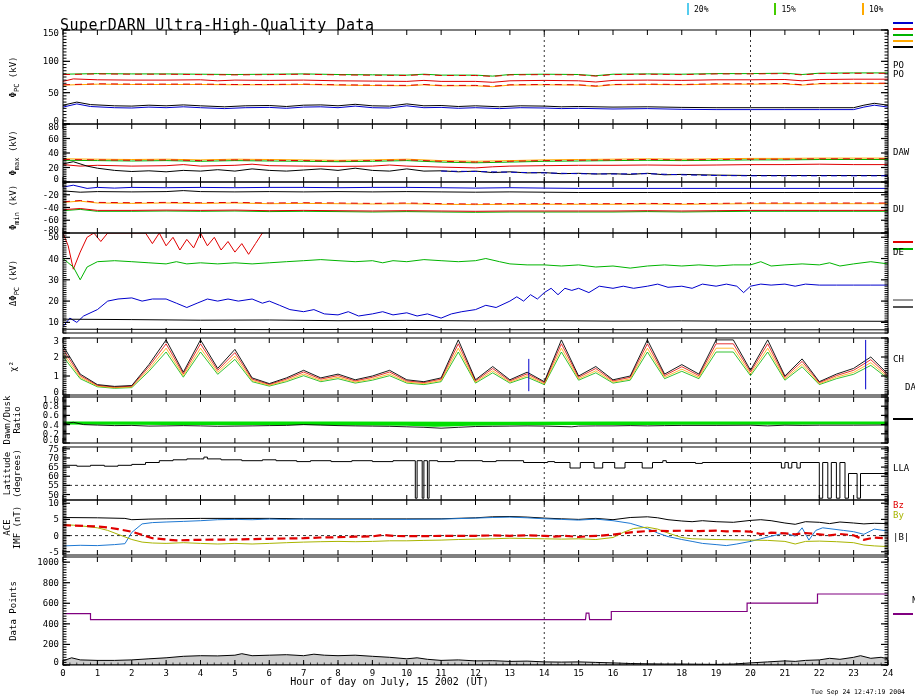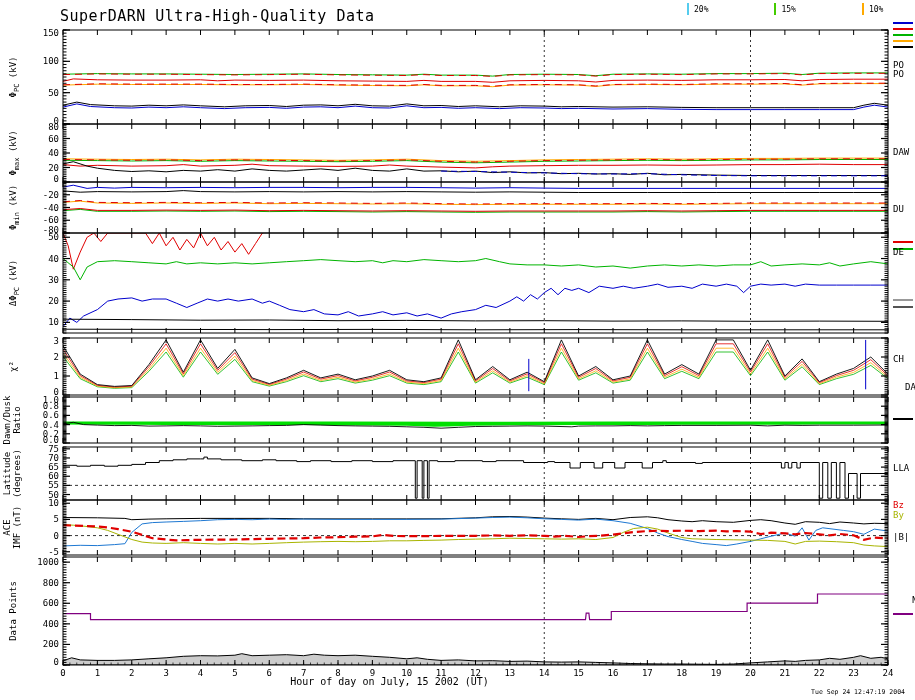--- a/index.html
+++ b/index.html
@@ -1,19 +1,19 @@
 <!DOCTYPE html>
 <html><head>
 <meta charset="utf-8">
 <style>
   html,body{margin:0;padding:0;background:#fff;}
   #screen{position:relative;width:915px;height:700px;background:#fff;overflow:hidden;
           font-family:"DejaVu Sans Mono", monospace;color:#000;}
   #plot{position:absolute;left:0;top:0;}
-  .hdr{position:absolute;top:7px;font-family:"DejaVu Sans Mono", monospace;white-space:nowrap;}
+  .hdr{position:absolute;top:16px;font-family:"DejaVu Sans Mono", monospace;white-space:nowrap;}
   #title{left:60px;font-size:15px;letter-spacing:0.5px;}
   #subtitle{left:390px;font-size:14px;letter-spacing:0.5px;}
   #legend{position:absolute;left:643px;top:3px;display:flex;gap:22px;}
   .leg-item{display:flex;align-items:center;gap:5px;padding-left:44px;}
   .leg-bar{width:2px;height:12px;display:inline-block;}
   .leg-lab{font-size:8px;font-family:"DejaVu Sans Mono", monospace;}
   #xtitle{position:absolute;left:0;width:779px;top:676px;text-align:center;font-size:10px;
           font-family:"DejaVu Sans Mono", monospace;}
   #stamp{position:absolute;right:10px;top:688px;font-size:6.5px;font-family:"DejaVu Sans Mono", monospace;}
   .rm-text{position:absolute;left:893px;width:36px;overflow:hidden;font-size:9px;line-height:9px;

